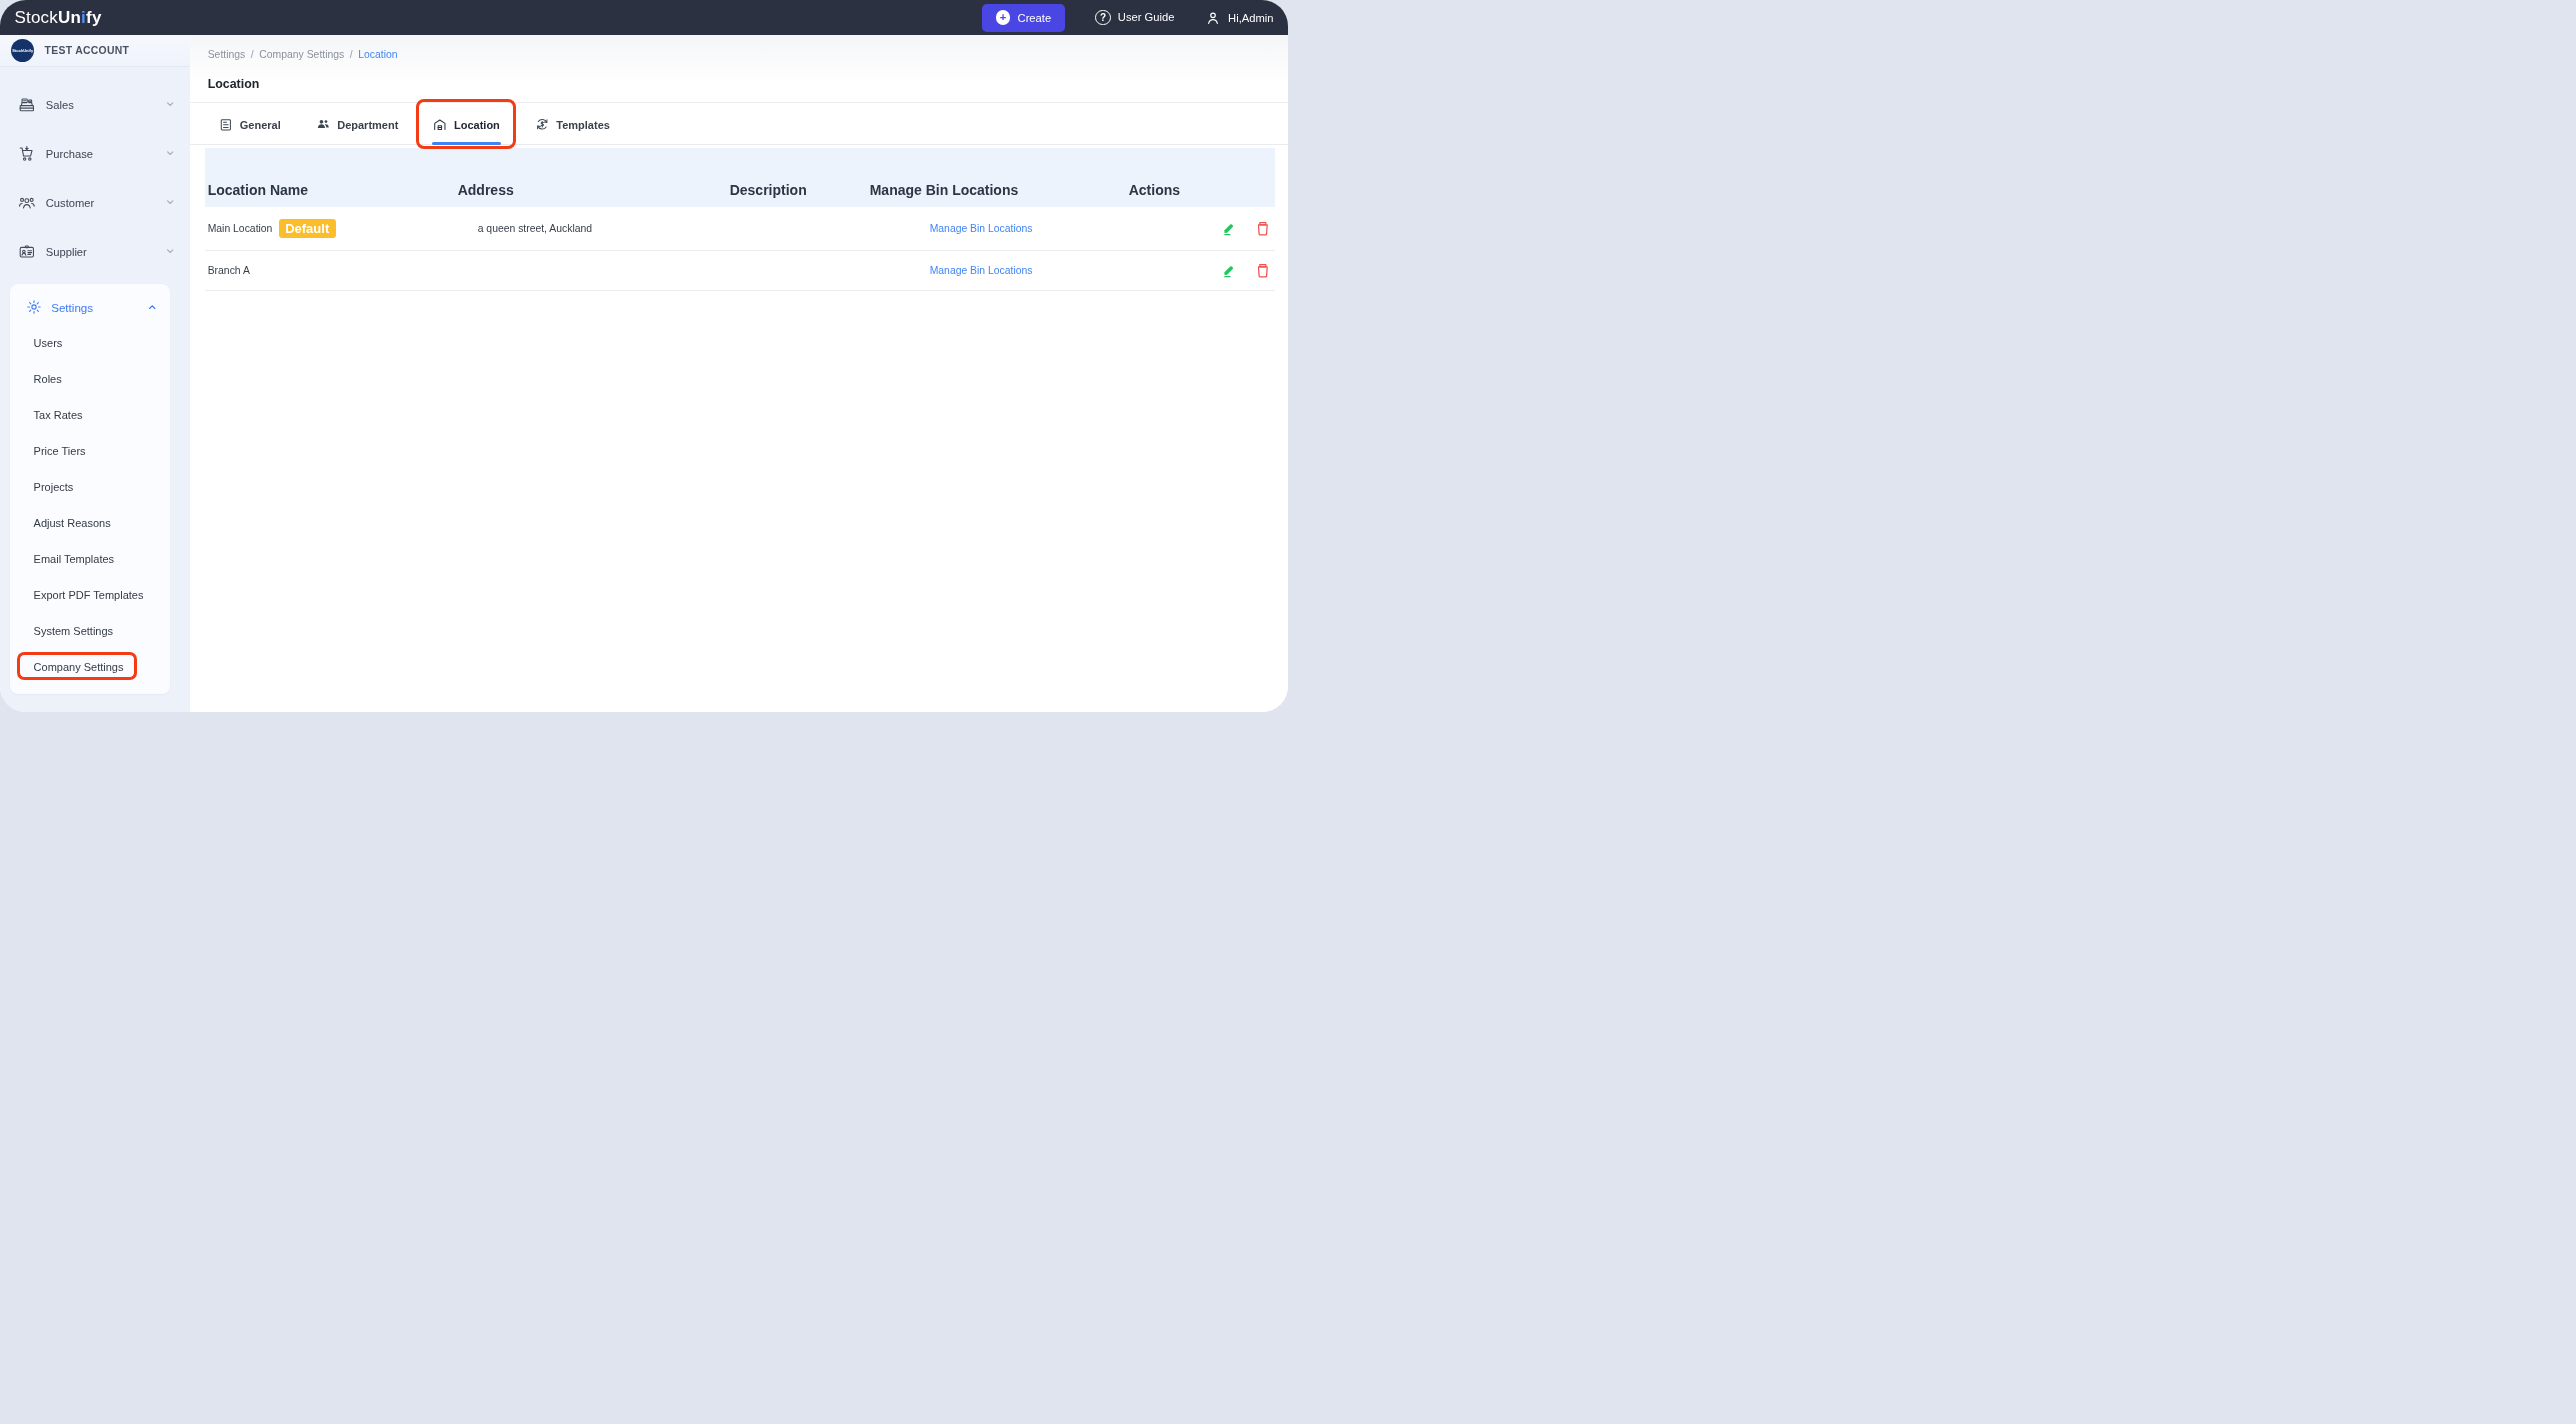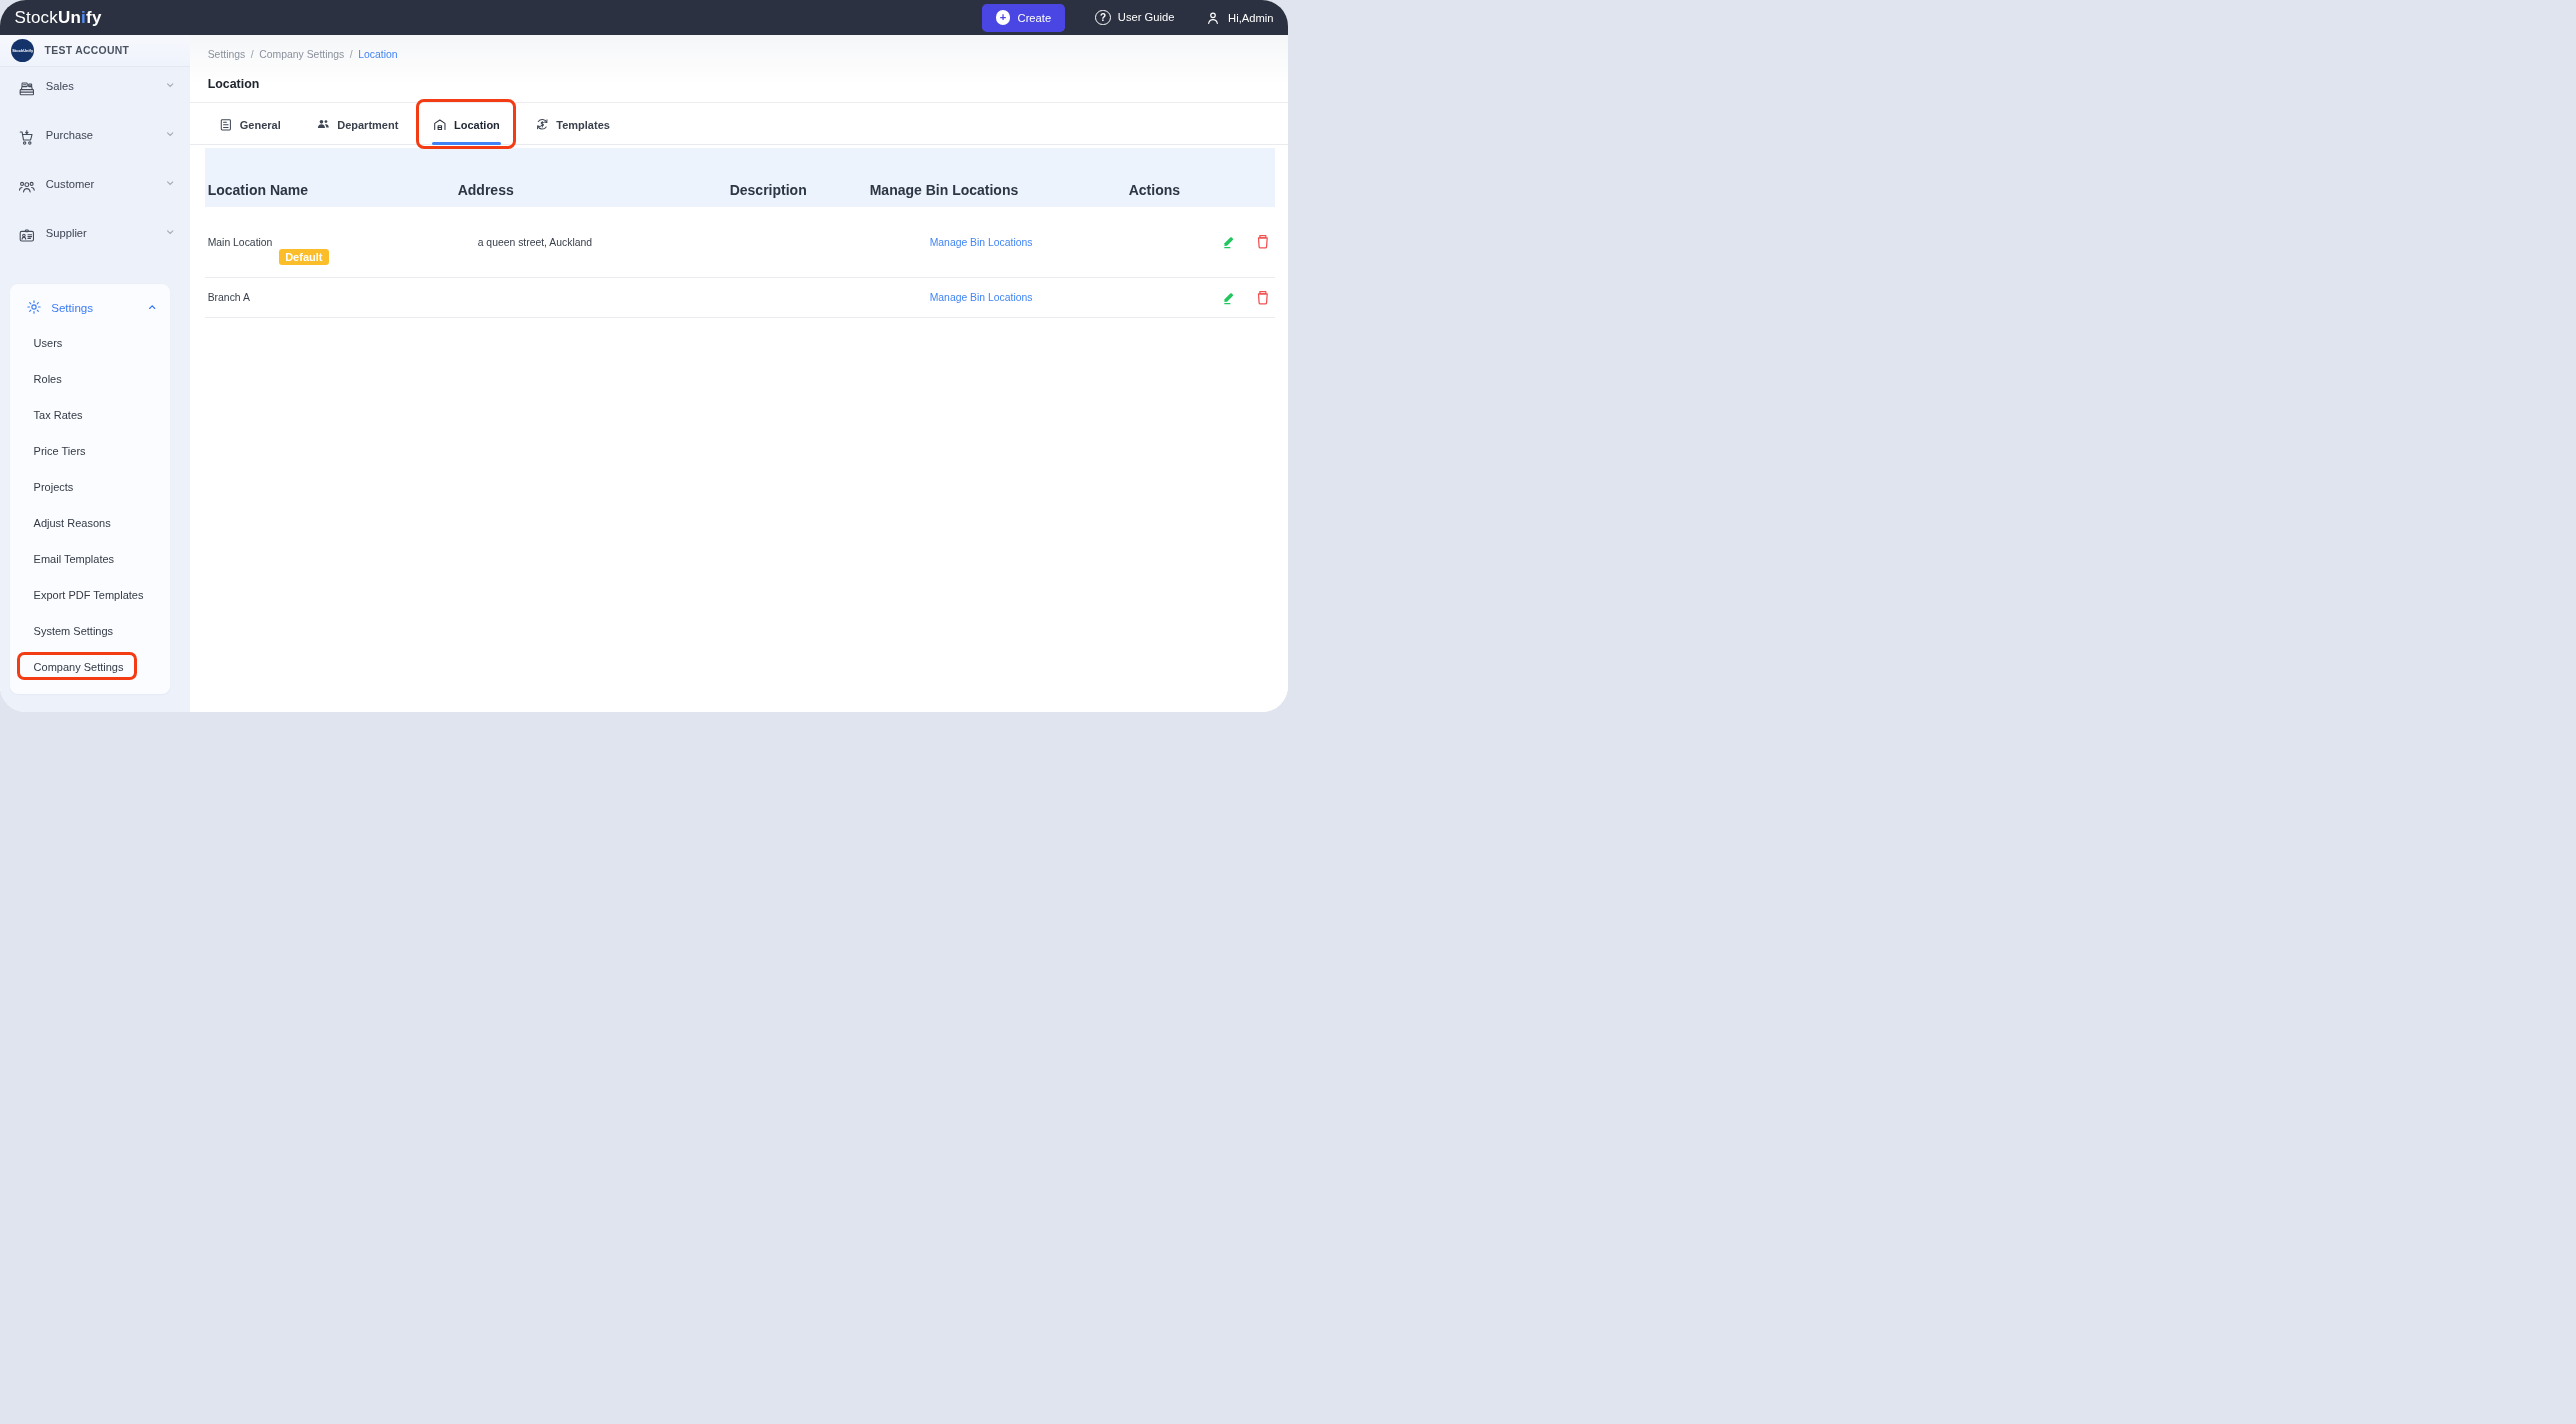--- a/index.html
+++ b/index.html
@@ -25,21 +25,21 @@
   .icon-svg { display:block; }
 
   
   .sidebar { position:absolute; top:35px; left:0; bottom:0; width:190px; background:#edf1fa; z-index:20; }
   .account { height:32px; display:flex; align-items:center; gap:10.4px; padding:0 11.2px;
              background:linear-gradient(180deg,#f6f8fd,#eff3fb); border-bottom:0.8px solid #e2e7f1;text-align:right; }
   .avatar { width:23px; height:23px; border-radius:50%; background:#14336b; color:#fff;
             display:flex; align-items:center; justify-content:center; font-size:4px; font-weight:700; flex:0 0 23px; }
   .account-name { font-size:10.4px; font-weight:700; color:#4a5260; letter-spacing:0.3px; }
   .nav { padding-top:13px; }
-  .nav-item { height:49px; display:flex; align-items:flex-start; gap:10.4px; padding:0 14.5px 0 17.7px;
+  .nav-item { height:49px; display:flex; align-items:center; gap:10.4px; padding:0 14.5px 0 17.7px;
               font-size:11.2px; color:#3e4553; cursor:pointer; }
   .nav-item .chev { margin-left:auto; }
   .settings-card { margin:8px 20px 0 9.6px; background:#fbfcff; border-radius:8px;
                    padding:3.2px 0 9.6px; box-shadow:0 0.8px 1.6px rgba(40,60,110,.04); }
   .settings-head { display:flex; align-items:center; gap:9.6px; padding:12px 13px 9.6px 16px;
                    color:#3b7bf5; font-size:11.6px; cursor:pointer; }
   .settings-head .chev { margin-left:auto; }
   .settings-list { list-style:none; }
   .settings-item { padding:12px 13px 12px 24px; font-size:11px; color:#333a45; cursor:pointer; }
 
@@ -70,22 +70,22 @@
   .new-btn { display:flex; align-items:center; gap:7.2px; background:#4c86f5; color:#fff; border:none;
              font-family:inherit; font-size:11.6px; height:36px; padding:0 14.5px; border-radius:5.6px; cursor:pointer; }
 
   
   .loc-table { margin:3.2px 13px 0 14.5px; }
   .thead, .trow { display:grid; grid-template-columns:250px 272px 140px 259px 1fr; }
   .thead { background:#edf3fc; }
   .th { padding:9.6px 3.2px; font-size:14px; font-weight:700; color:#2c3644;margin-top:24px; }
   .trow { border-bottom:0.8px solid #eaecef;gap:20px; }
   .td { padding:12px 3.2px; font-size:10.4px; color:#39404c; display:flex; align-items:center; min-height:39px; }
-  .badge { margin-left:6.4px; background:#fcbd2a; color:#fff; font-size:11px; font-weight:700;
-           padding:2px 6.4px; border-radius:3.2px;margin-top:30px; }
+  .badge { margin-left:6.4px; background:#fcbd2a; color:#fff; font-size:13px; font-weight:700;
+           padding:2px 6.4px; border-radius:3.2px; }
   .link { color:#4285f4; cursor:pointer; }
   .td-actions { padding-left:16px; gap:20px; }
   .act { cursor:pointer; display:flex; }
 </style>
 </head>
 <body>
 
 <div class="page">
 
   <header class="topbar">

